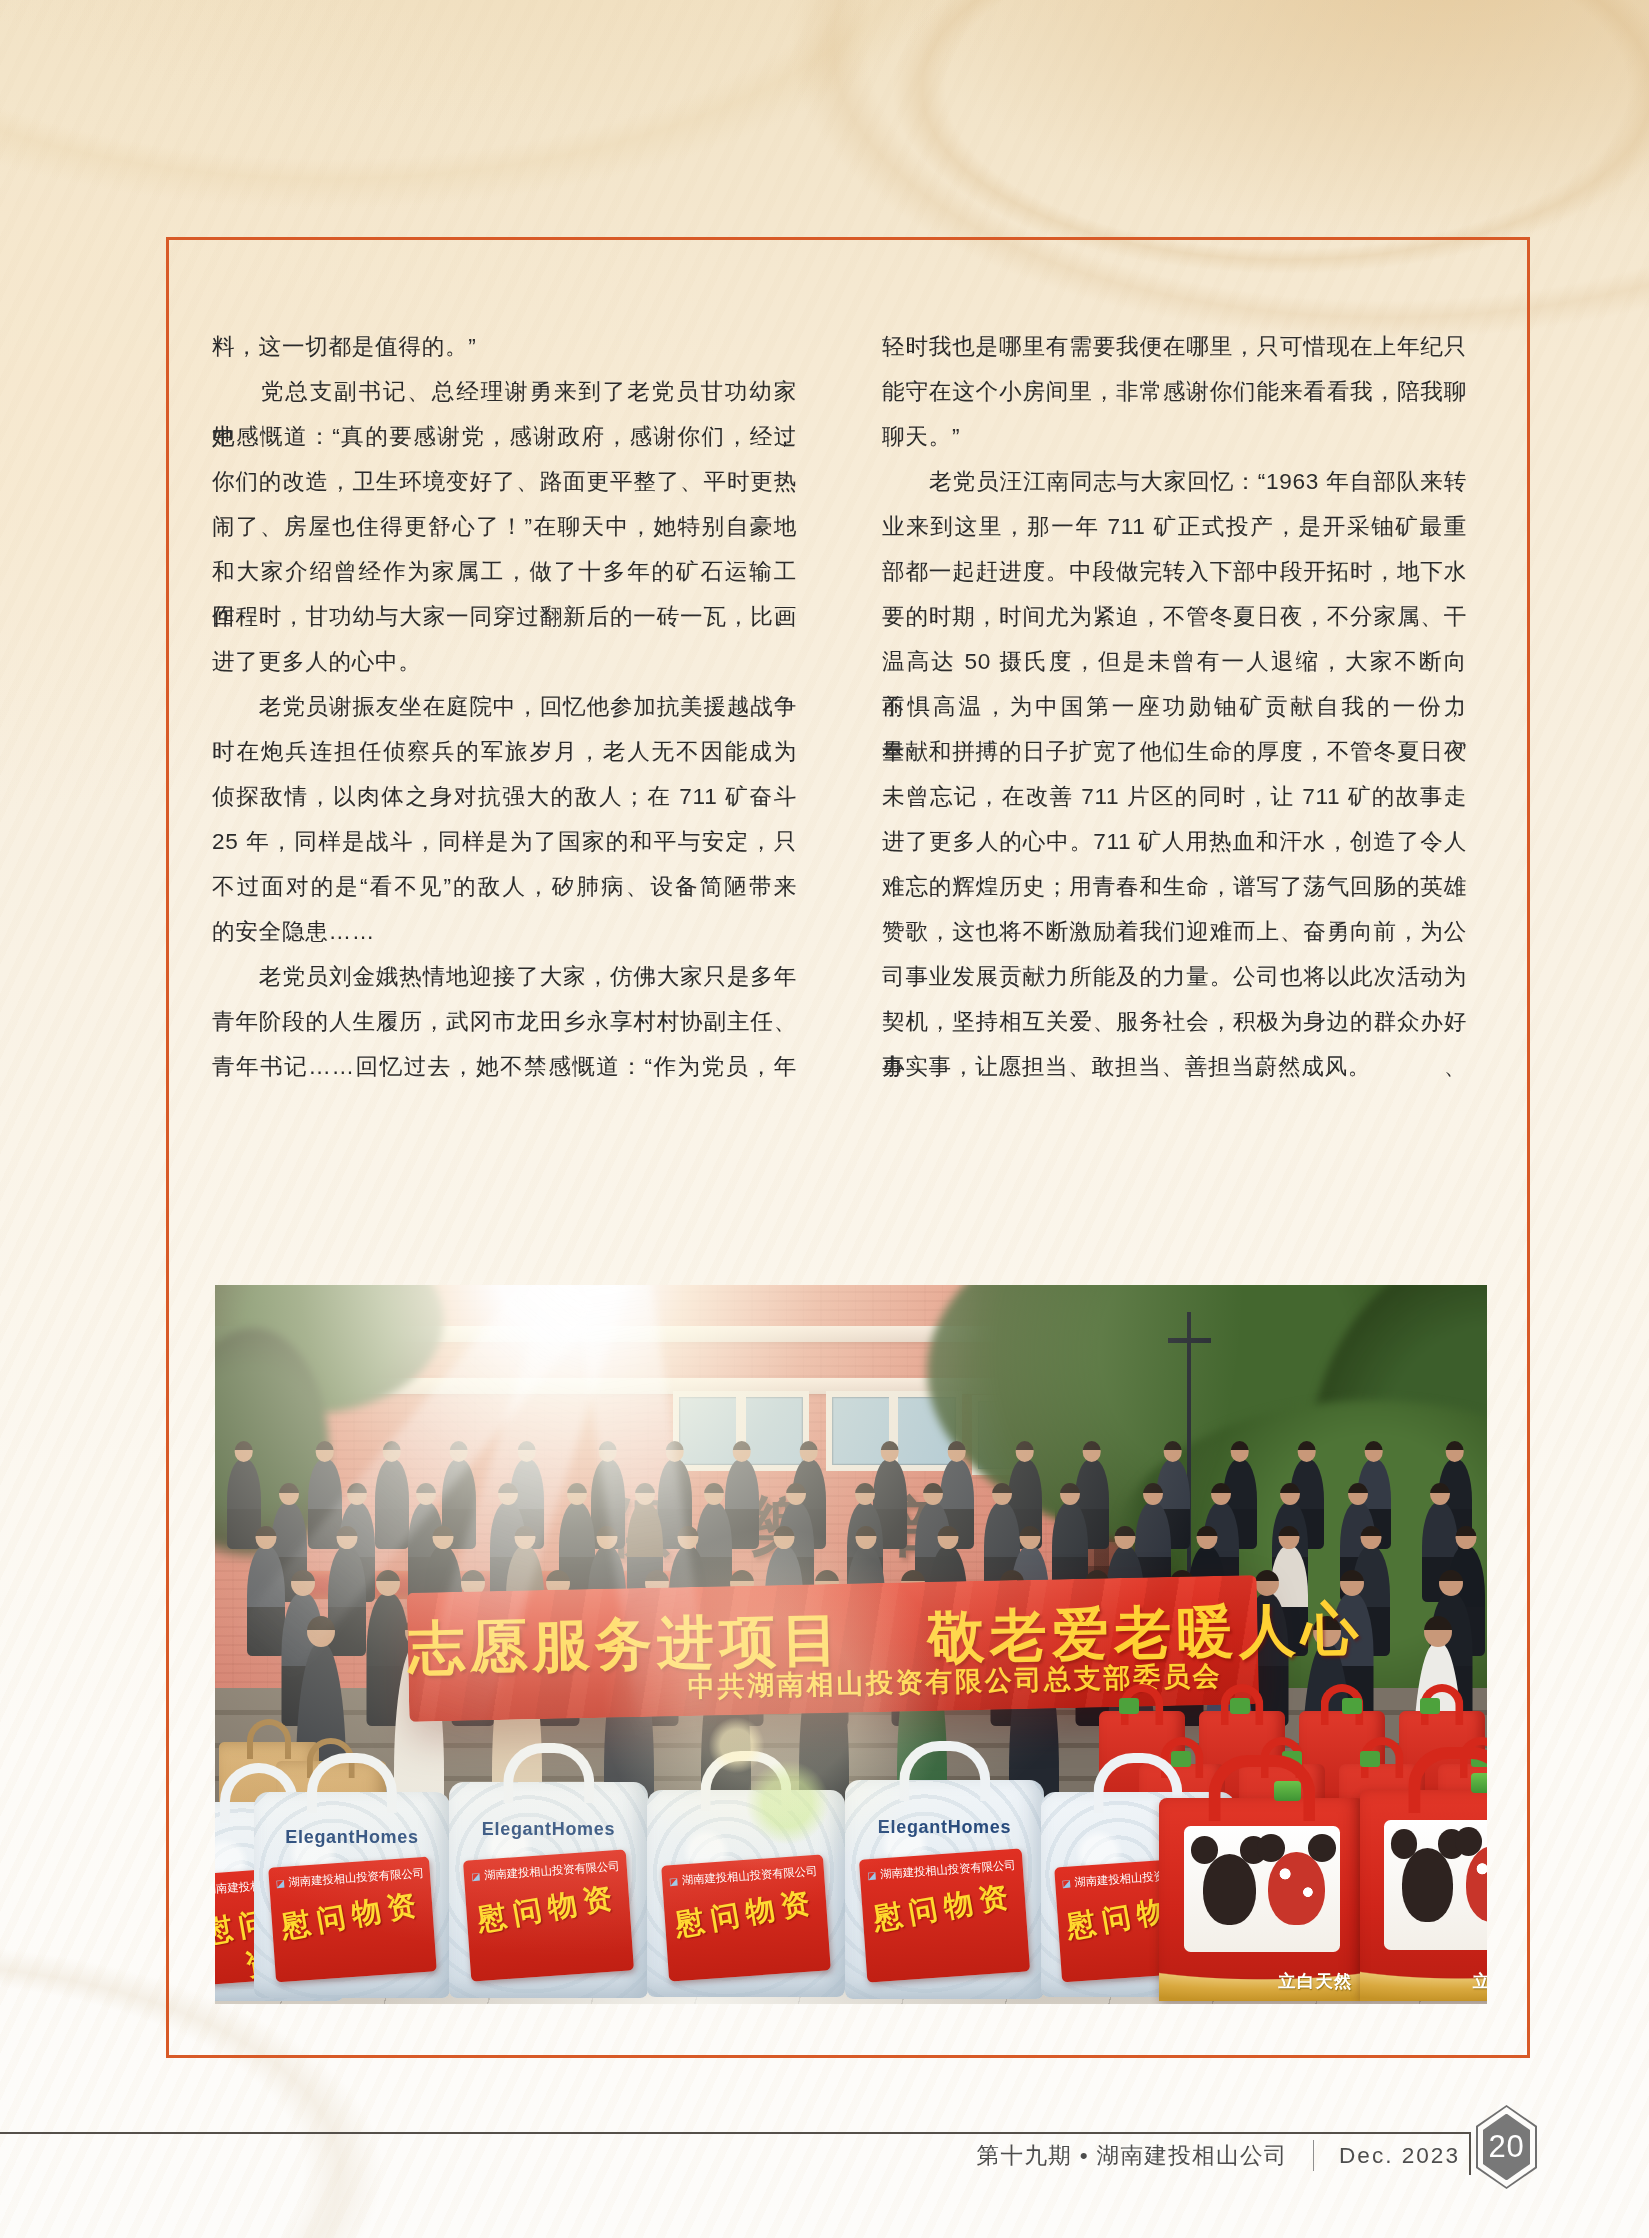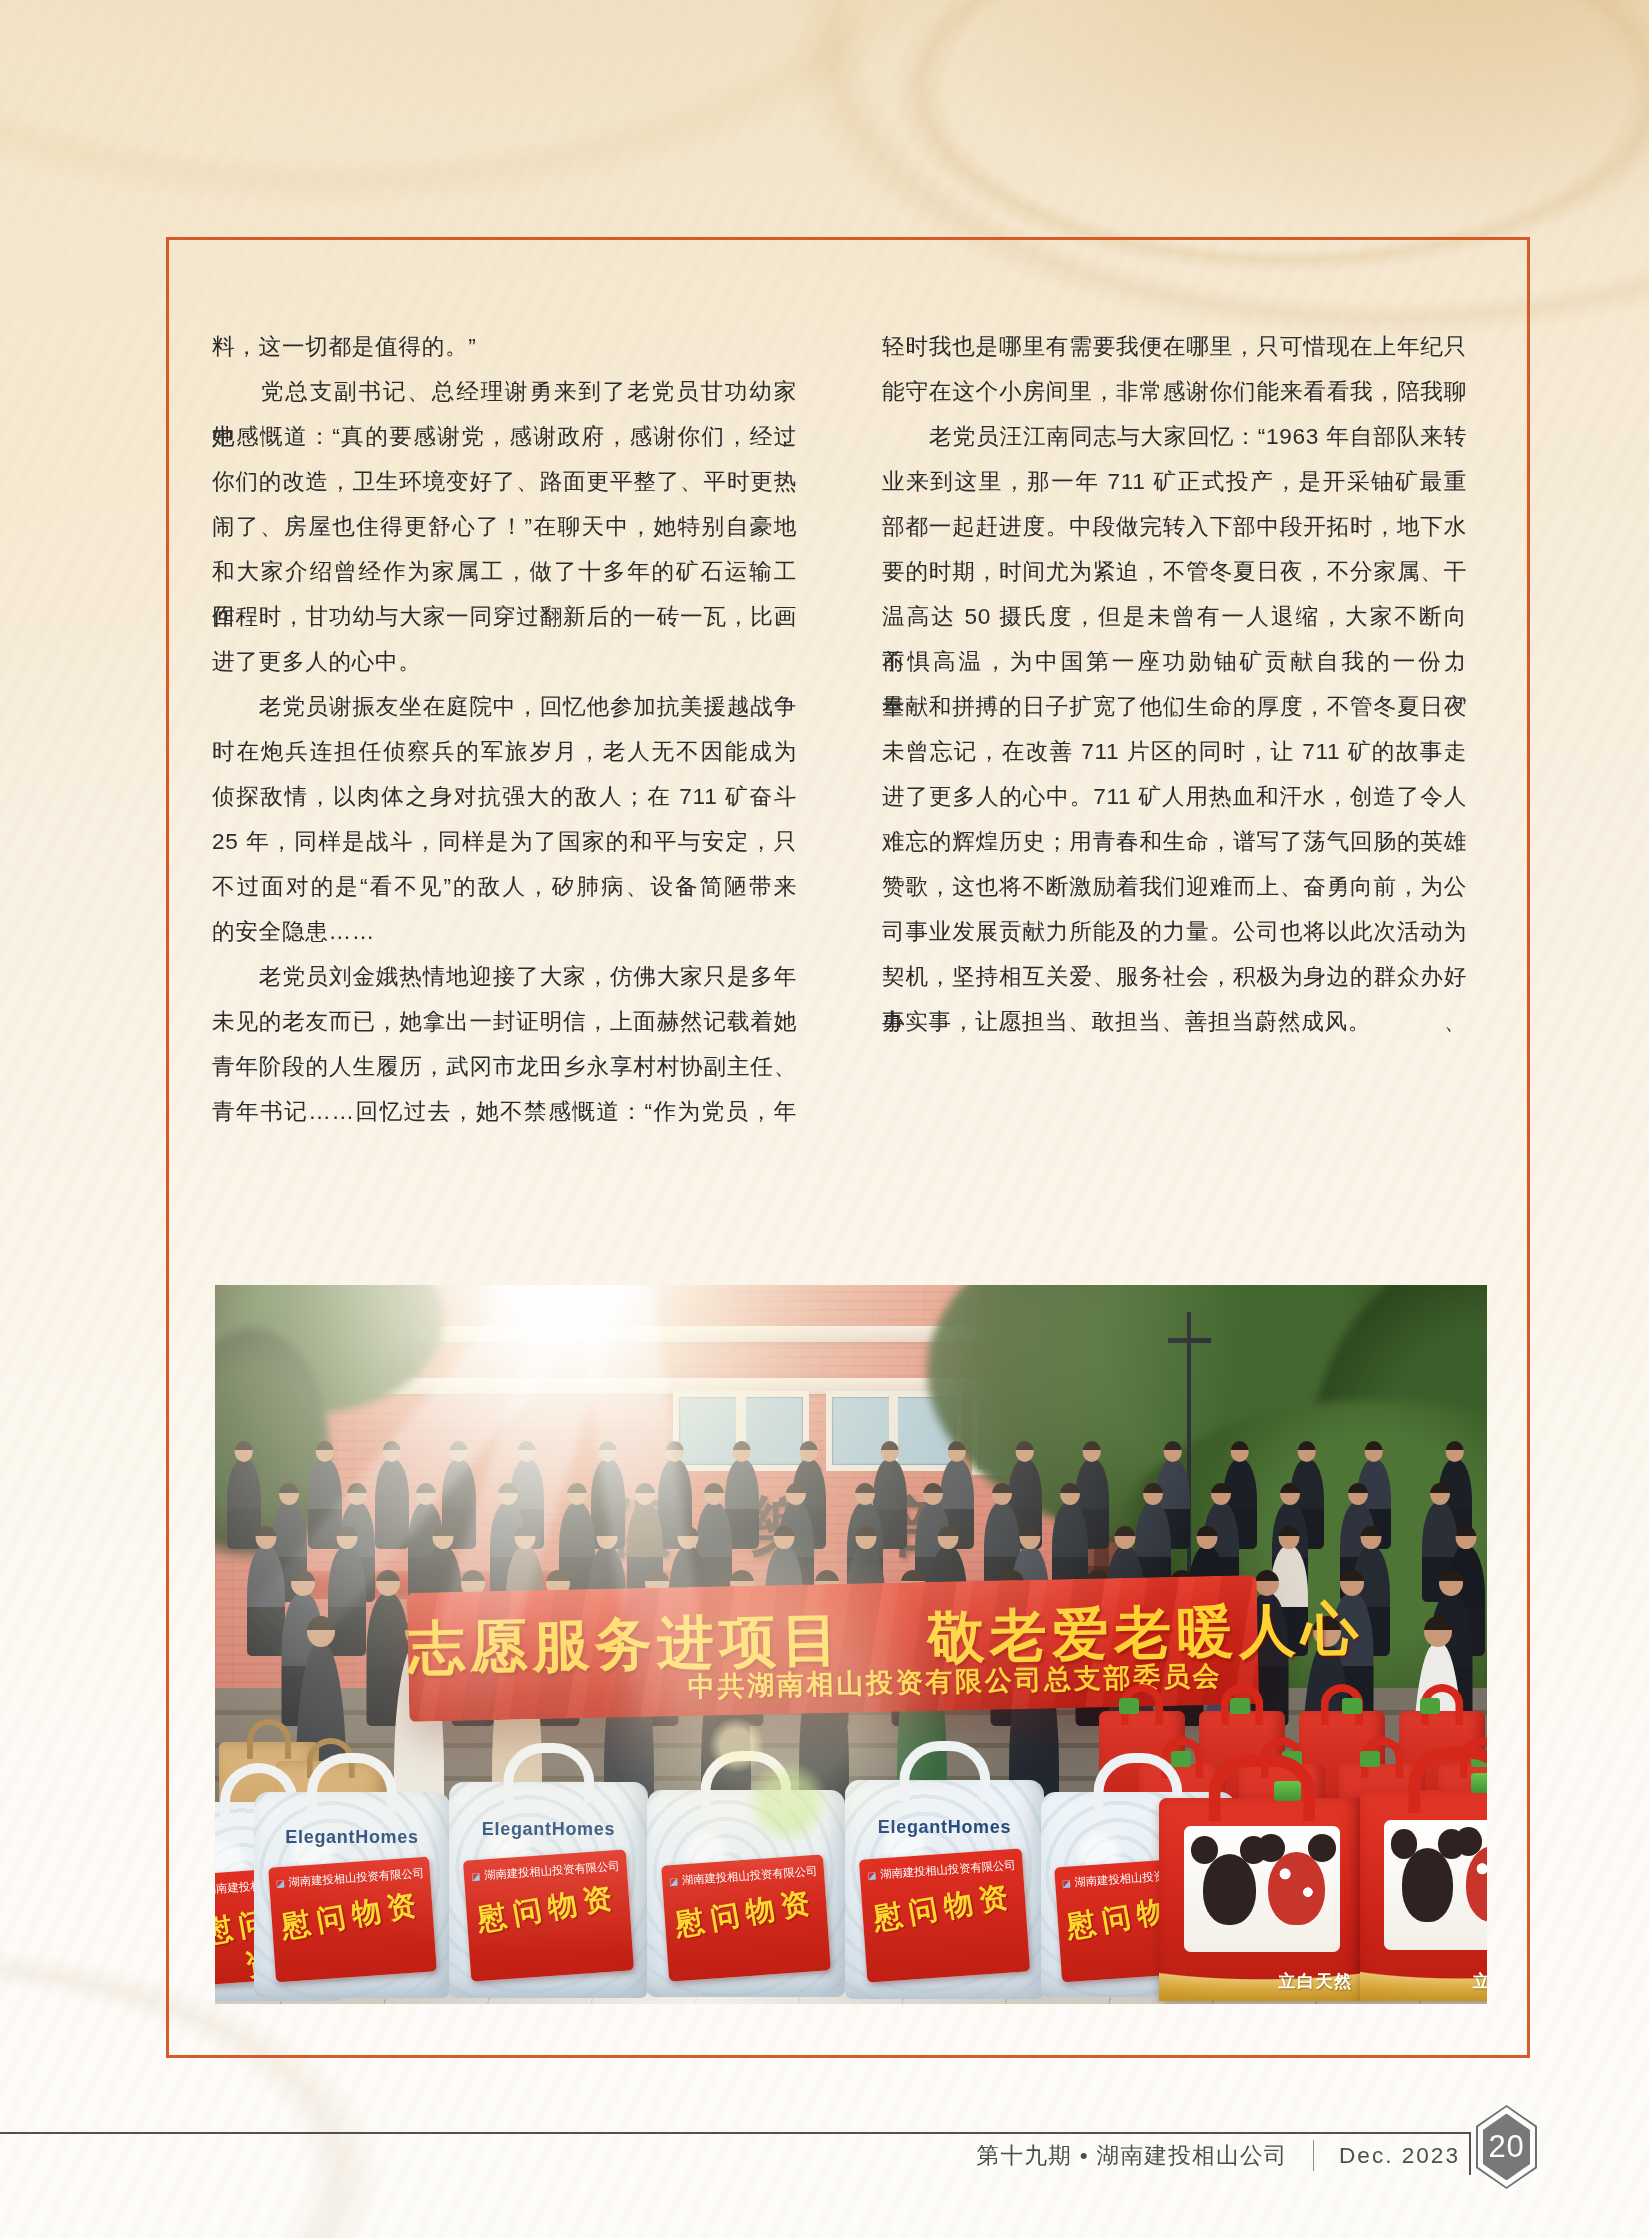--- a/index.html
+++ b/index.html
@@ -161,27 +161,27 @@
         <div class="tline fill">和大家介绍曾经作为家属工，做了十多年的矿石运输工作。</div>
         <div class="tline fill">回程时，甘功幼与大家一同穿过翻新后的一砖一瓦，比画</div>
         <div class="tline">进了更多人的心中。</div>
         <div class="tline fill">　　老党员谢振友坐在庭院中，回忆他参加抗美援越战争</div>
         <div class="tline fill">时在炮兵连担任侦察兵的军旅岁月，老人无不因能成为</div>
         <div class="tline fill">侦探敌情，以肉体之身对抗强大的敌人；在 711 矿奋斗</div>
         <div class="tline fill">25 年，同样是战斗，同样是为了国家的和平与安定，只</div>
         <div class="tline fill">不过面对的是“看不见”的敌人，矽肺病、设备简陋带来</div>
         <div class="tline">的安全隐患……</div>
         <div class="tline fill">　　老党员刘金娥热情地迎接了大家，仿佛大家只是多年</div>
-        <div class="tline fill">未见的老友而已，她拿出一封证明信，上面赫然记载着她</div>
         <div class="tline fill">青年阶段的人生履历，武冈市龙田乡永享村村协副主任、</div>
         <div class="tline fill">青年书记……回忆过去，她不禁感慨道：“作为党员，年</div>
       </div>
     <div class="col col-right">
         <div class="tline fill">轻时我也是哪里有需要我便在哪里，只可惜现在上年纪只</div>
         <div class="tline fill">能守在这个小房间里，非常感谢你们能来看看我，陪我聊</div>
+        <div class="tline">聊天。”</div>
         <div class="tline fill">　　老党员汪江南同志与大家回忆：“1963 年自部队来转</div>
         <div class="tline fill">业来到这里，那一年 711 矿正式投产，是开采铀矿最重</div>
         <div class="tline fill">部都一起赶进度。中段做完转入下部中段开拓时，地下水</div>
         <div class="tline fill">要的时期，时间尤为紧迫，不管冬夏日夜，不分家属、干</div>
         <div class="tline fill">温高达 50 摄氏度，但是未曾有一人退缩，大家不断向前，</div>
         <div class="tline fill">不惧高温，为中国第一座功勋铀矿贡献自我的一份力量。”</div>
         <div class="tline fill">奉献和拼搏的日子扩宽了他们生命的厚度，不管冬夏日夜</div>
         <div class="tline fill">未曾忘记，在改善 711 片区的同时，让 711 矿的故事走</div>
         <div class="tline fill">进了更多人的心中。711 矿人用热血和汗水，创造了令人</div>
         <div class="tline fill">难忘的辉煌历史；用青春和生命，谱写了荡气回肠的英雄</div>

